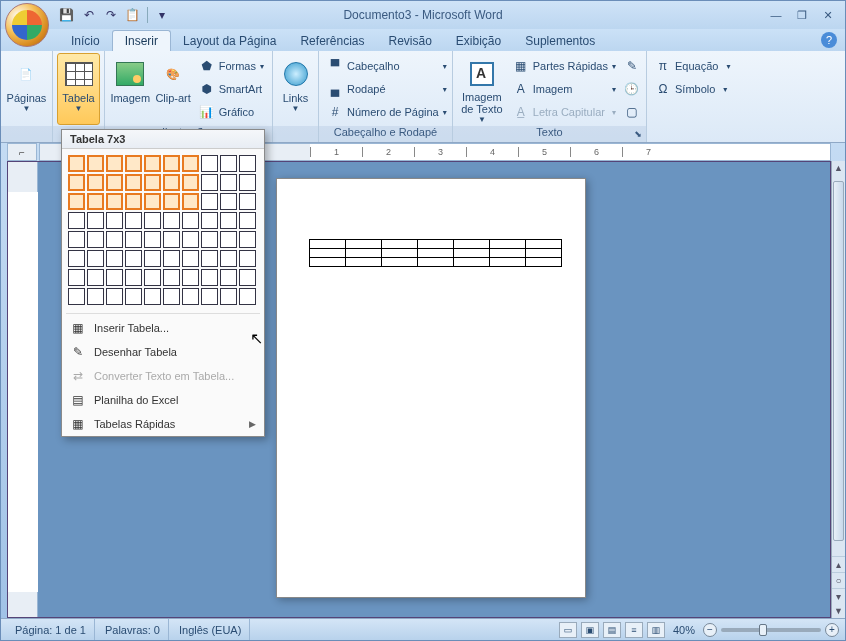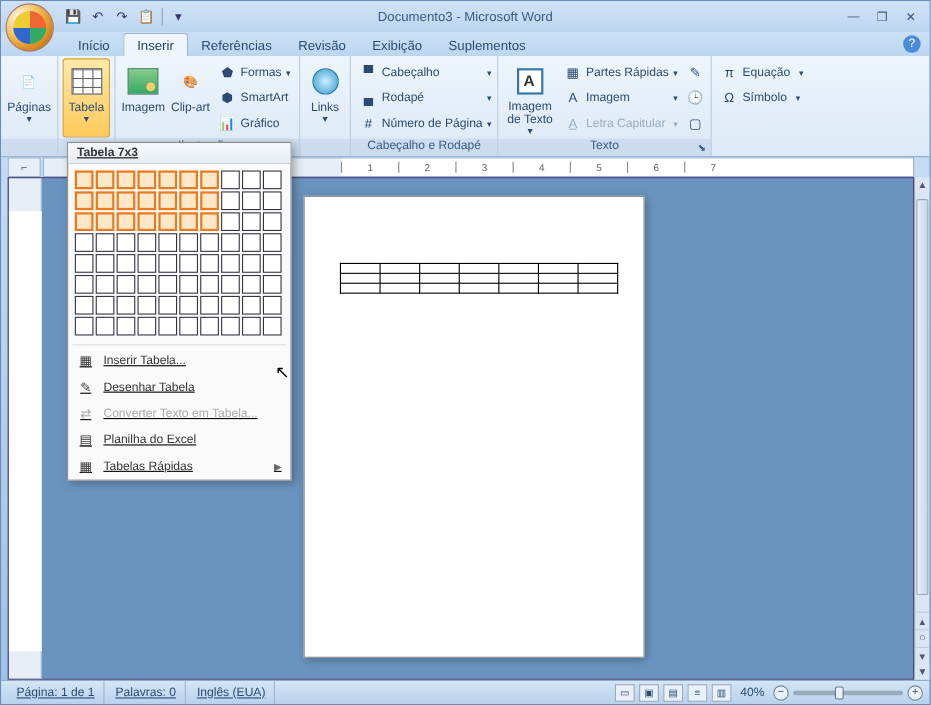--- a/index.html
+++ b/index.html
@@ -44,29 +44,29 @@
   .page-table { position:absolute; left:32px; top:60px; border-collapse:collapse; }
   .page-table td { border:1px solid #000; width:36px; height:9px; }
 
   .vscroll { position:absolute; right:0; top:160px; bottom:22px; width:14px; background:#dbe6f2; border-left:1px solid #9ab; }
   .vscroll .thumb { position:absolute; top:20px; left:1px; right:1px; height:360px; background:linear-gradient(90deg,#e8f0f8,#c8d8ea); border:1px solid #9ab; border-radius:2px; }
   .vscroll .arr { position:absolute; left:0; right:0; height:14px; display:flex; align-items:center; justify-content:center; font-size:9px; color:#556; background:#dbe6f2; }
   .vscroll .nav-btns { position:absolute; bottom:14px; left:0; right:0; height:48px; display:flex; flex-direction:column; }
   .vscroll .nav-btns div { flex:1; display:flex; align-items:center; justify-content:center; font-size:10px; color:#556; border-top:1px solid #bcd; }
 
   .statusbar { position:absolute; left:0; right:0; bottom:0; height:22px; background:linear-gradient(#d4e5f6,#b8d2ec); border-top:1px solid #8fa8c6; display:flex; align-items:center; font-size:11px; color:#2a4c72; padding:0 6px; gap:2px; }
-  .status-seg { padding:0 8px; border-right:1px solid #9ab6d4; height:100%; display:flex; align-items:center;text-decoration:underline; }
+  .status-seg { padding:0 8px; border-right:1px solid #9ab6d4; height:100%; display:flex; align-items:center; }
   .status-right { margin-left:auto; display:flex; align-items:center; gap:4px; }
   .view-btn { width:18px; height:16px; border:1px solid #9ab; background:#e8f0f8; font-size:9px; display:flex; align-items:center; justify-content:center; }
   .zoom-slider { width:100px; height:4px; background:#9ab; position:relative; border-radius:2px; }
   .zoom-slider .knob { position:absolute; left:38px; top:-4px; width:8px; height:12px; background:#e8f0f8; border:1px solid #678; border-radius:2px; }
   .zoom-btn { width:14px; height:14px; border-radius:50%; background:#e8f0f8; border:1px solid #789; font-size:10px; display:flex; align-items:center; justify-content:center; }
 
   
-  .dropdown { position:absolute; left:60px; top:128px; width:204px; background:#fafafa; border:1px solid #8a8a8a; box-shadow:3px 3px 8px rgba(0,0,0,0.3); z-index:100;text-decoration:underline; }
+  .dropdown { position:absolute; left:60px; top:128px; width:204px; background:#fafafa; border:1px solid #8a8a8a; box-shadow:3px 3px 8px rgba(0,0,0,0.3); z-index:100; }
   .dd-title { background:linear-gradient(#f5f7fa,#e8edf4); padding:3px 8px; font-size:11px; font-weight:bold; color:#333; border-bottom:1px solid #ccc; }
   .dd-grid { padding:6px; display:grid; grid-template-columns:repeat(10,17px); grid-template-rows:repeat(8,17px); gap:2px; }
   .dd-cell { border:1px solid #4a6; background:#fff; }
   .dd-cell.n { border:1px solid #334; }
   .dd-cell.sel { border:2px solid #e87a20; background:#ffe8c8; }
   .dd-sep { height:1px; background:#ddd; margin:2px 4px; }
   .dd-item { display:flex; align-items:center; gap:8px; padding:4px 8px; font-size:11px; color:#333; cursor:pointer; }
   .dd-item.disabled { color:#aaa; }
   .dd-item .ic-sm { width:16px; height:16px; display:flex; align-items:center; justify-content:center; font-size:12px; }
   .dd-item .arrow { margin-left:auto; font-size:9px; color:#666; }
@@ -116,20 +116,21 @@
       </div>
     <div class="winbtn">
         <span>✕</span>
       </div>
   </div>
 </div>
 
 <div class="tabs">
   <div class="tab">Início</div>
   <div class="tab active">Inserir</div>
+  <div class="tab">Layout da Página</div>
   <div class="tab">Referências</div>
   <div class="tab">Revisão</div>
   <div class="tab">Exibição</div>
   <div class="tab">Suplementos</div>
   <div class="help-icon">
       <span>?</span>
     </div>
 </div>
 
 <div class="ribbon">

